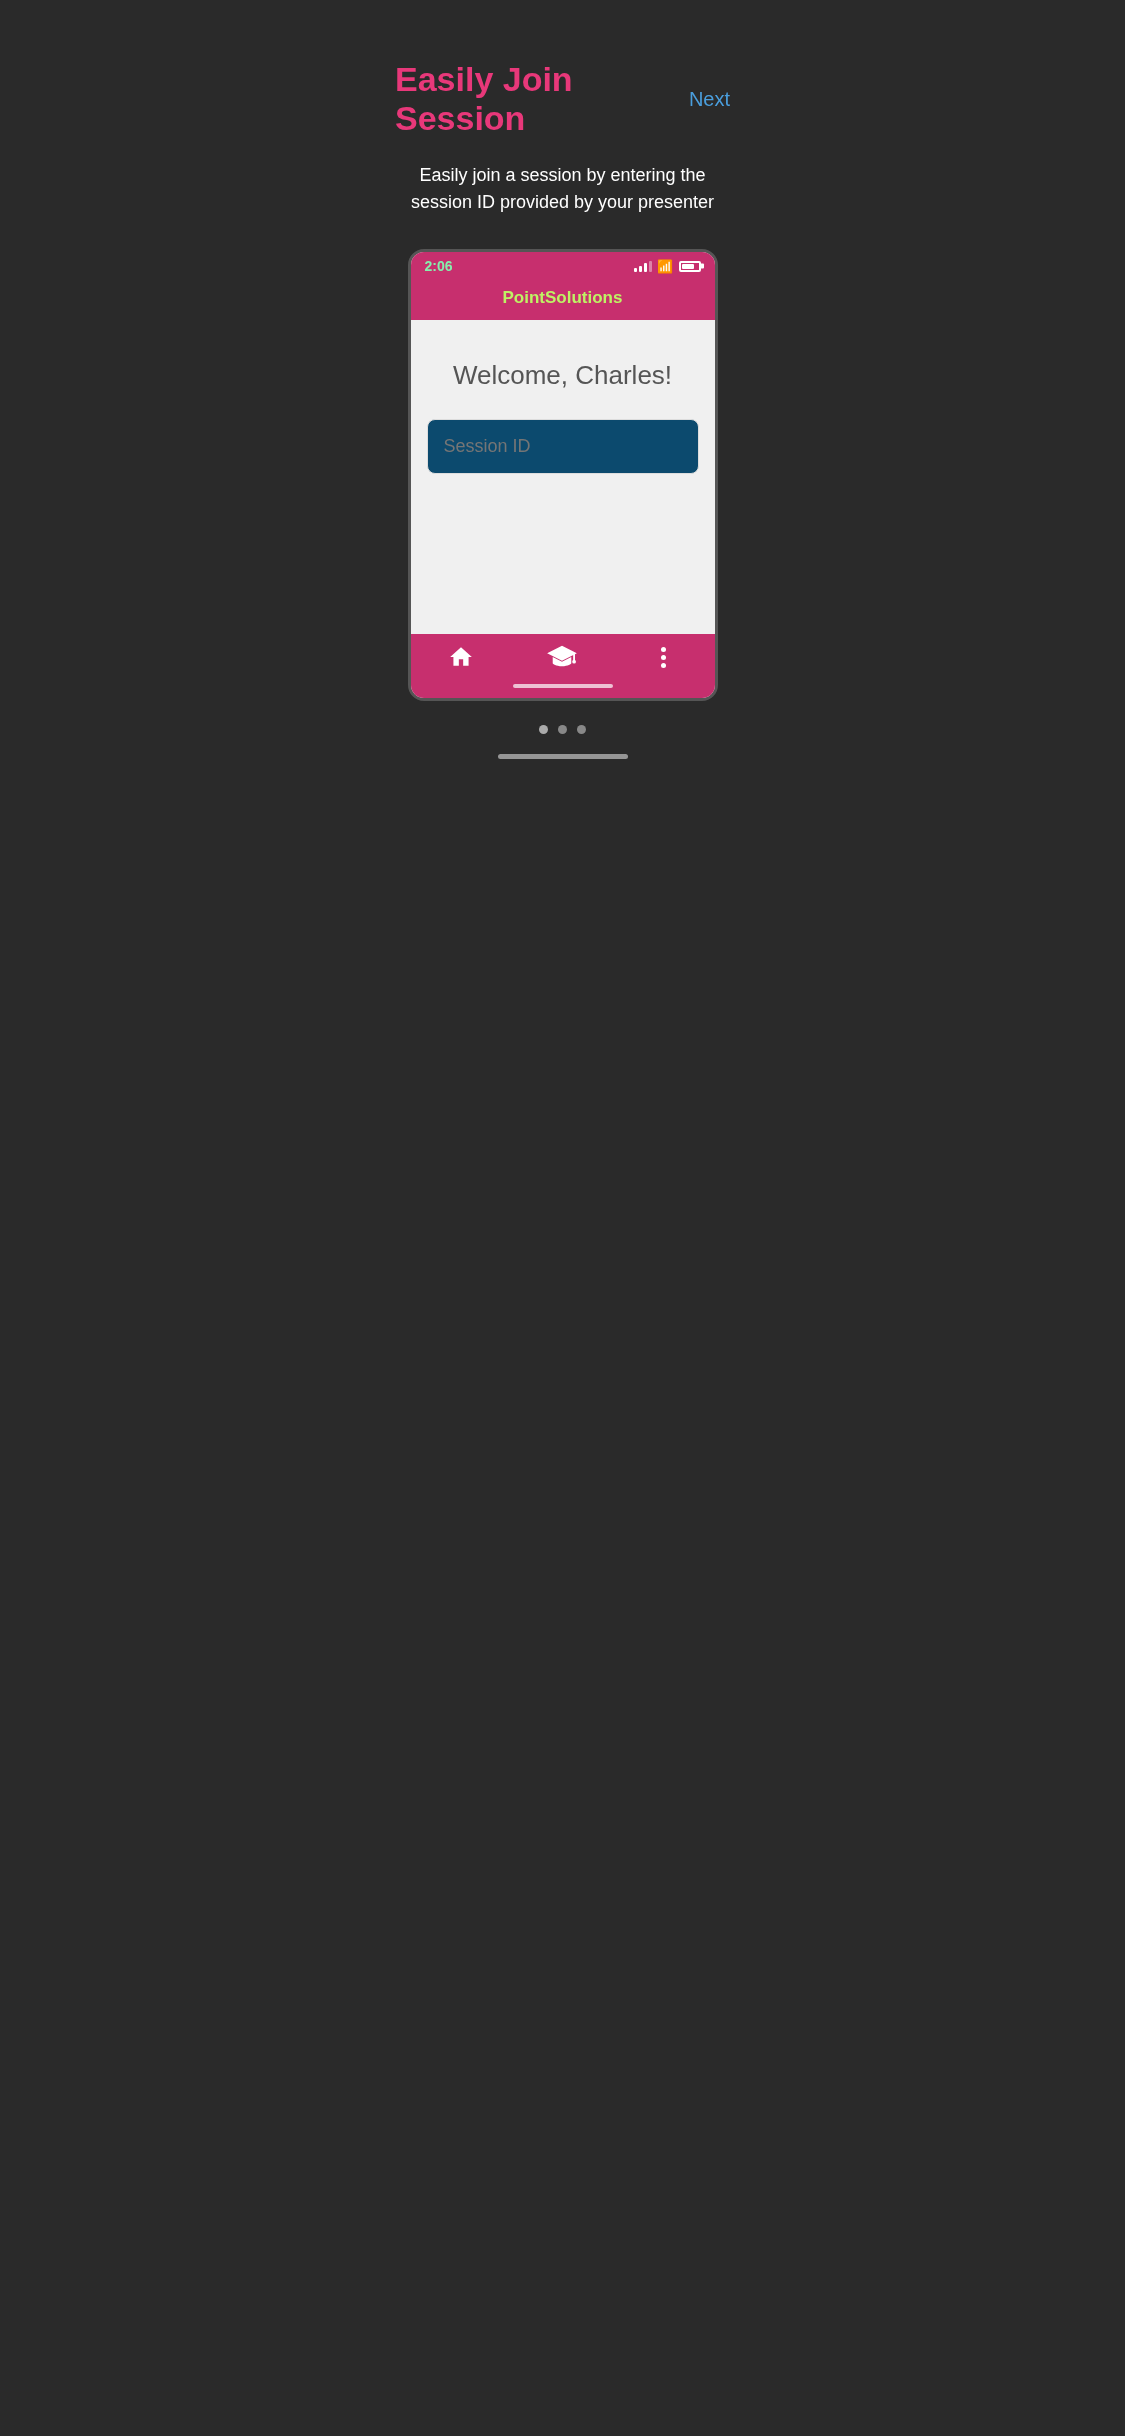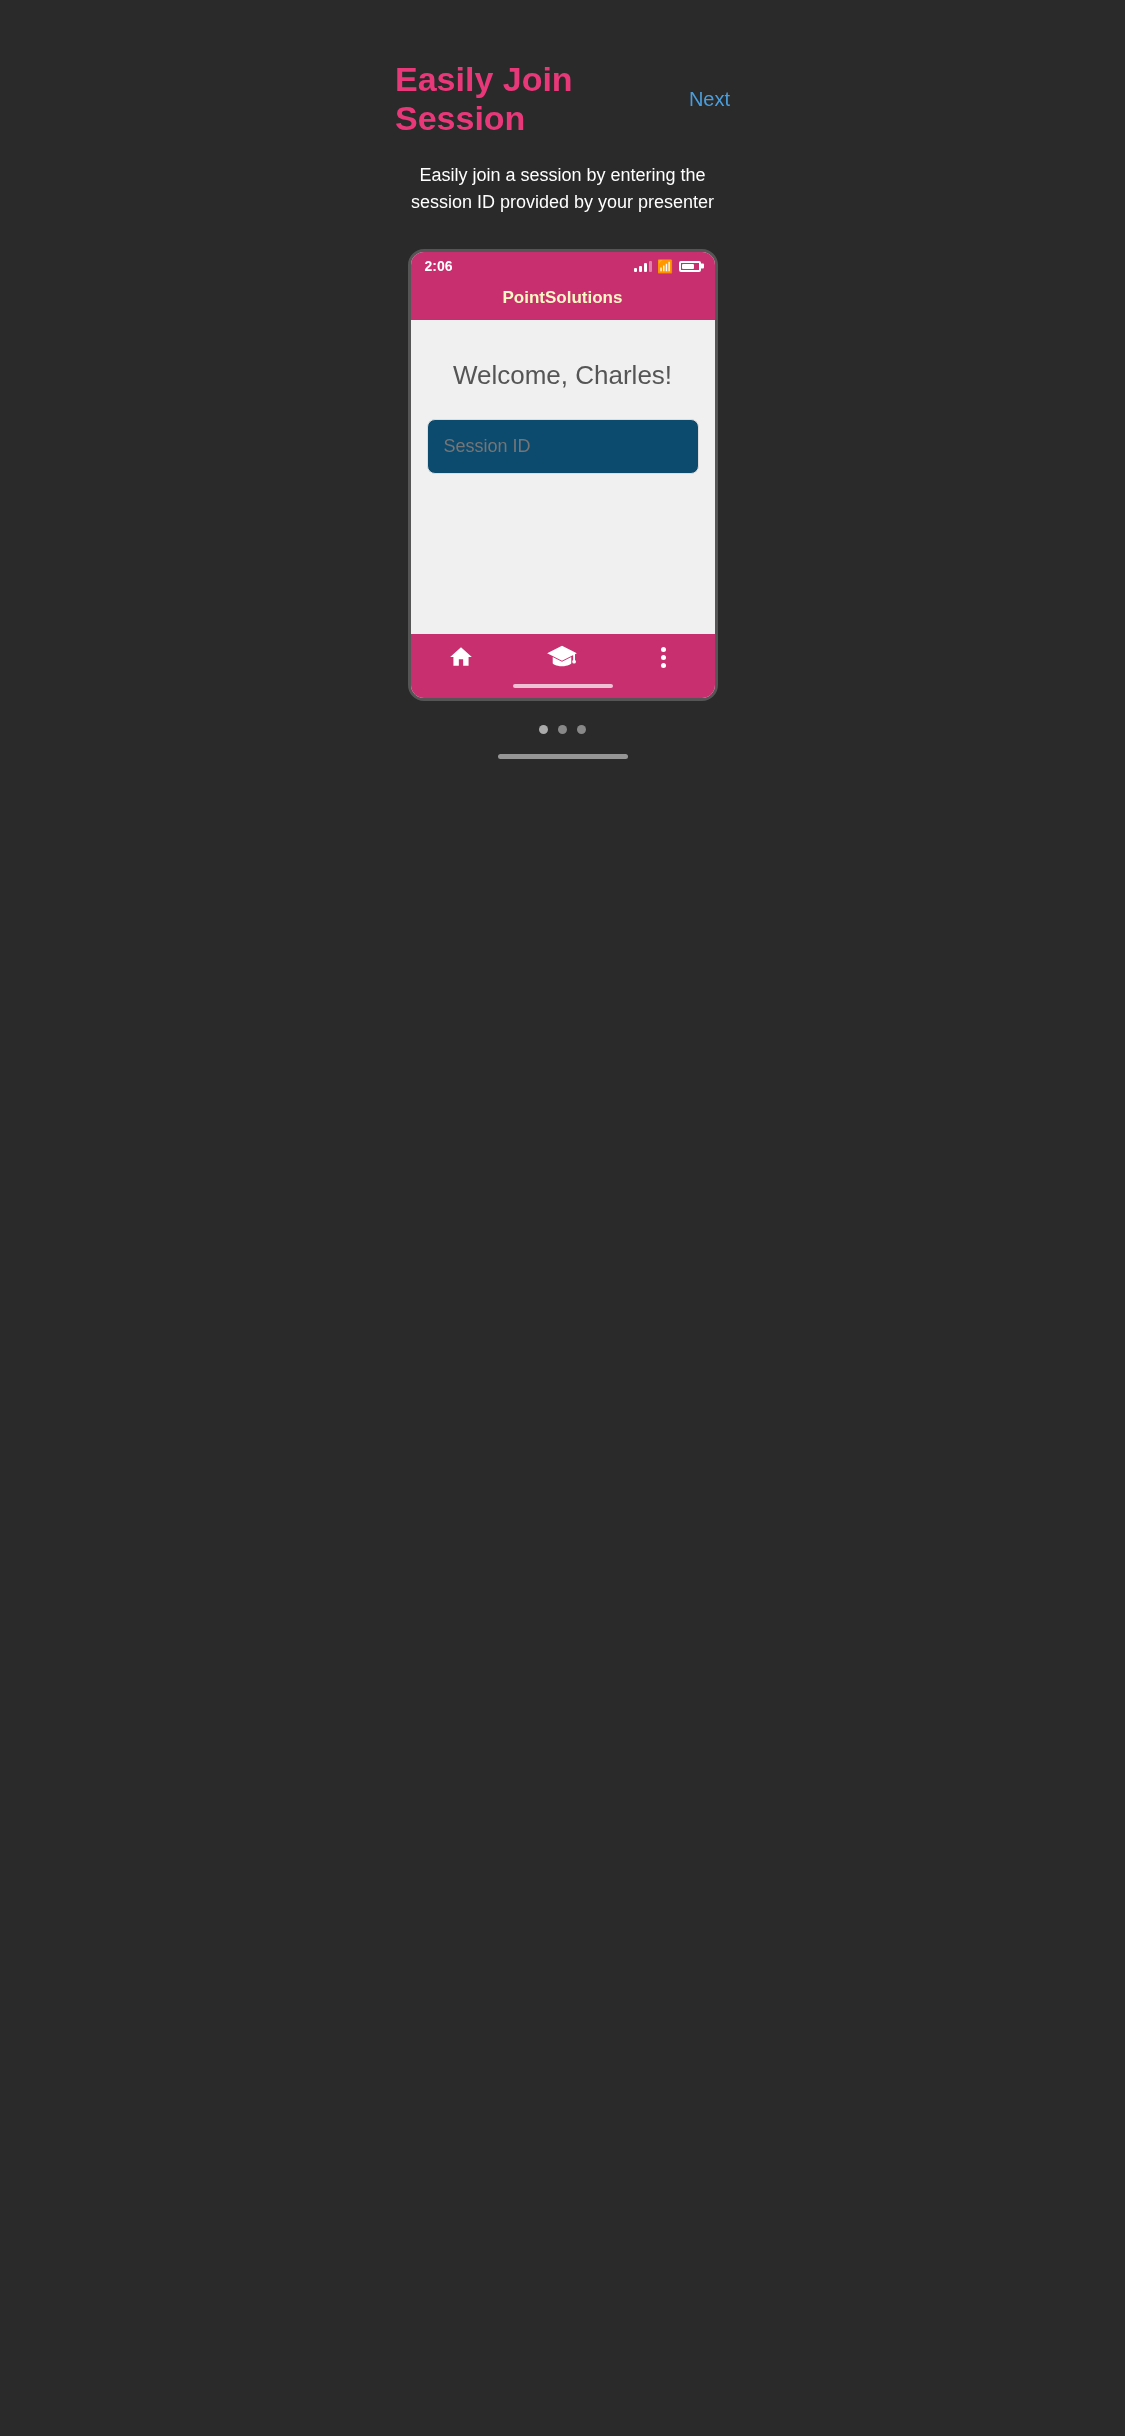--- a/index.html
+++ b/index.html
@@ -79,21 +79,21 @@
     }
 
     
     .status-bar {
       background-color: #c72f6e;
       display: flex;
       flex-direction: row;
       justify-content: space-between;
       align-items: center;
       padding: 6px 14px;
-      color: #ffffff;
+      color: #86efac;
       font-size: 13px;
       font-weight: 500;
     }
 
     .status-time {
       font-size: 14px;
       font-weight: 600;
     }
 
     .status-icons {
@@ -152,21 +152,21 @@
     }
 
     
     .nav-bar {
       background-color: #c72f6e;
       padding: 8px 14px 12px;
       text-align: center;
     }
 
     .nav-title {
-      color: #fef9c3;
+      color: #bef264;
       font-size: 17px;
       font-weight: 700;
     }
 
     
     .app-content {
       background-color: #f0f0f0;
       flex: 1;
       display: flex;
       flex-direction: column;

